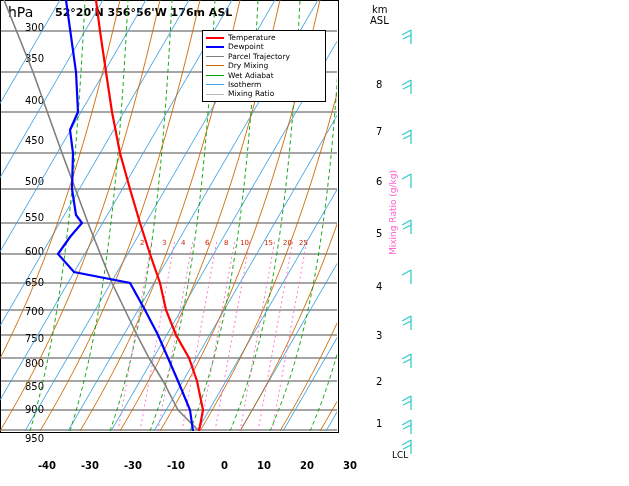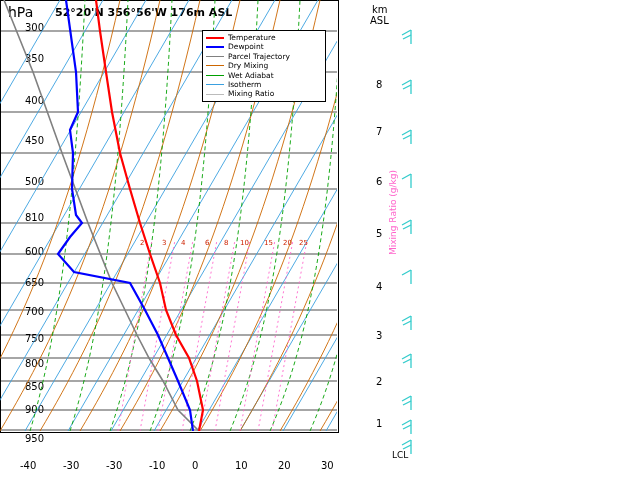--- a/index.html
+++ b/index.html
@@ -11,21 +11,21 @@
   #skew{left:0;top:0;width:420px;height:486px;}
   #hpa-label{left:8px;top:4px;font-size:14px;color:#000;}
   #title-left{left:55px;top:6px;font-size:11px;font-weight:bold;color:#000;}
   #km-label{left:372px;top:4px;font-size:10px;color:#000;}
   #asl-label{left:370px;top:15px;font-size:10px;color:#000;}
 
   #plot{left:36px;top:27px;width:337px;height:431px;border:1px solid #000;background:#fff;overflow:hidden;}
   #plot svg{position:absolute;left:0;top:0;}
 
   .ytick{position:absolute;right:376px;font-size:10px;color:#000;text-align:right;width:30px;}
-  .xtick{position:absolute;top:460px;font-size:10px;color:#000;text-align:left;width:36px;}
+  .xtick{position:absolute;top:460px;font-size:10px;color:#000;text-align:right;width:36px;font-weight:bold;}
   .kmtick{position:absolute;left:376px;font-size:10px;color:#000;}
   #xaxis-title{left:100px;top:474px;font-size:10px;color:#000;}
   #lcl-label{left:376px;top:450px;font-size:9px;color:#000;margin-left:16px;}
   #mixing-label{left:388px;top:255px;font-size:9px;color:#ff66cc;transform:rotate(-90deg);transform-origin:left top;white-space:nowrap;}
 
   
   #legend{left:202px;top:30px;width:116px;background:#fff;border:1px solid #000;padding:2px 3px;font-size:7.5px;line-height:9.4px;color:#000;}
   #legend .row{display:flex;align-items:center;height:9.4px;}
   #legend .sw{width:18px;height:0;border-top-width:2px;border-top-style:solid;margin-right:4px;}
   #legend .lbl{white-space:nowrap;}
@@ -47,21 +47,21 @@
     <div class="abs" id="hpa-label">hPa</div>
     <div class="abs" id="title-left">52°20'N  356°56'W  176m ASL</div>
     <div class="abs" id="km-label">km</div>
     <div class="abs" id="asl-label">ASL</div>
 
     <div class="ytick" style="top:22px">300</div>
     <div class="ytick" style="top:53px">350</div>
     <div class="ytick" style="top:95px">400</div>
     <div class="ytick" style="top:135px">450</div>
     <div class="ytick" style="top:176px">500</div>
-    <div class="ytick" style="top:212px">810</div>
+    <div class="ytick" style="top:212px">550</div>
     <div class="ytick" style="top:246px">600</div>
     <div class="ytick" style="top:277px">650</div>
     <div class="ytick" style="top:306px">700</div>
     <div class="ytick" style="top:333px">750</div>
     <div class="ytick" style="top:358px">800</div>
     <div class="ytick" style="top:381px">850</div>
     <div class="ytick" style="top:404px">900</div>
     <div class="ytick" style="top:433px">950</div>
 
     <div class="kmtick" style="top:79px">8</div>

